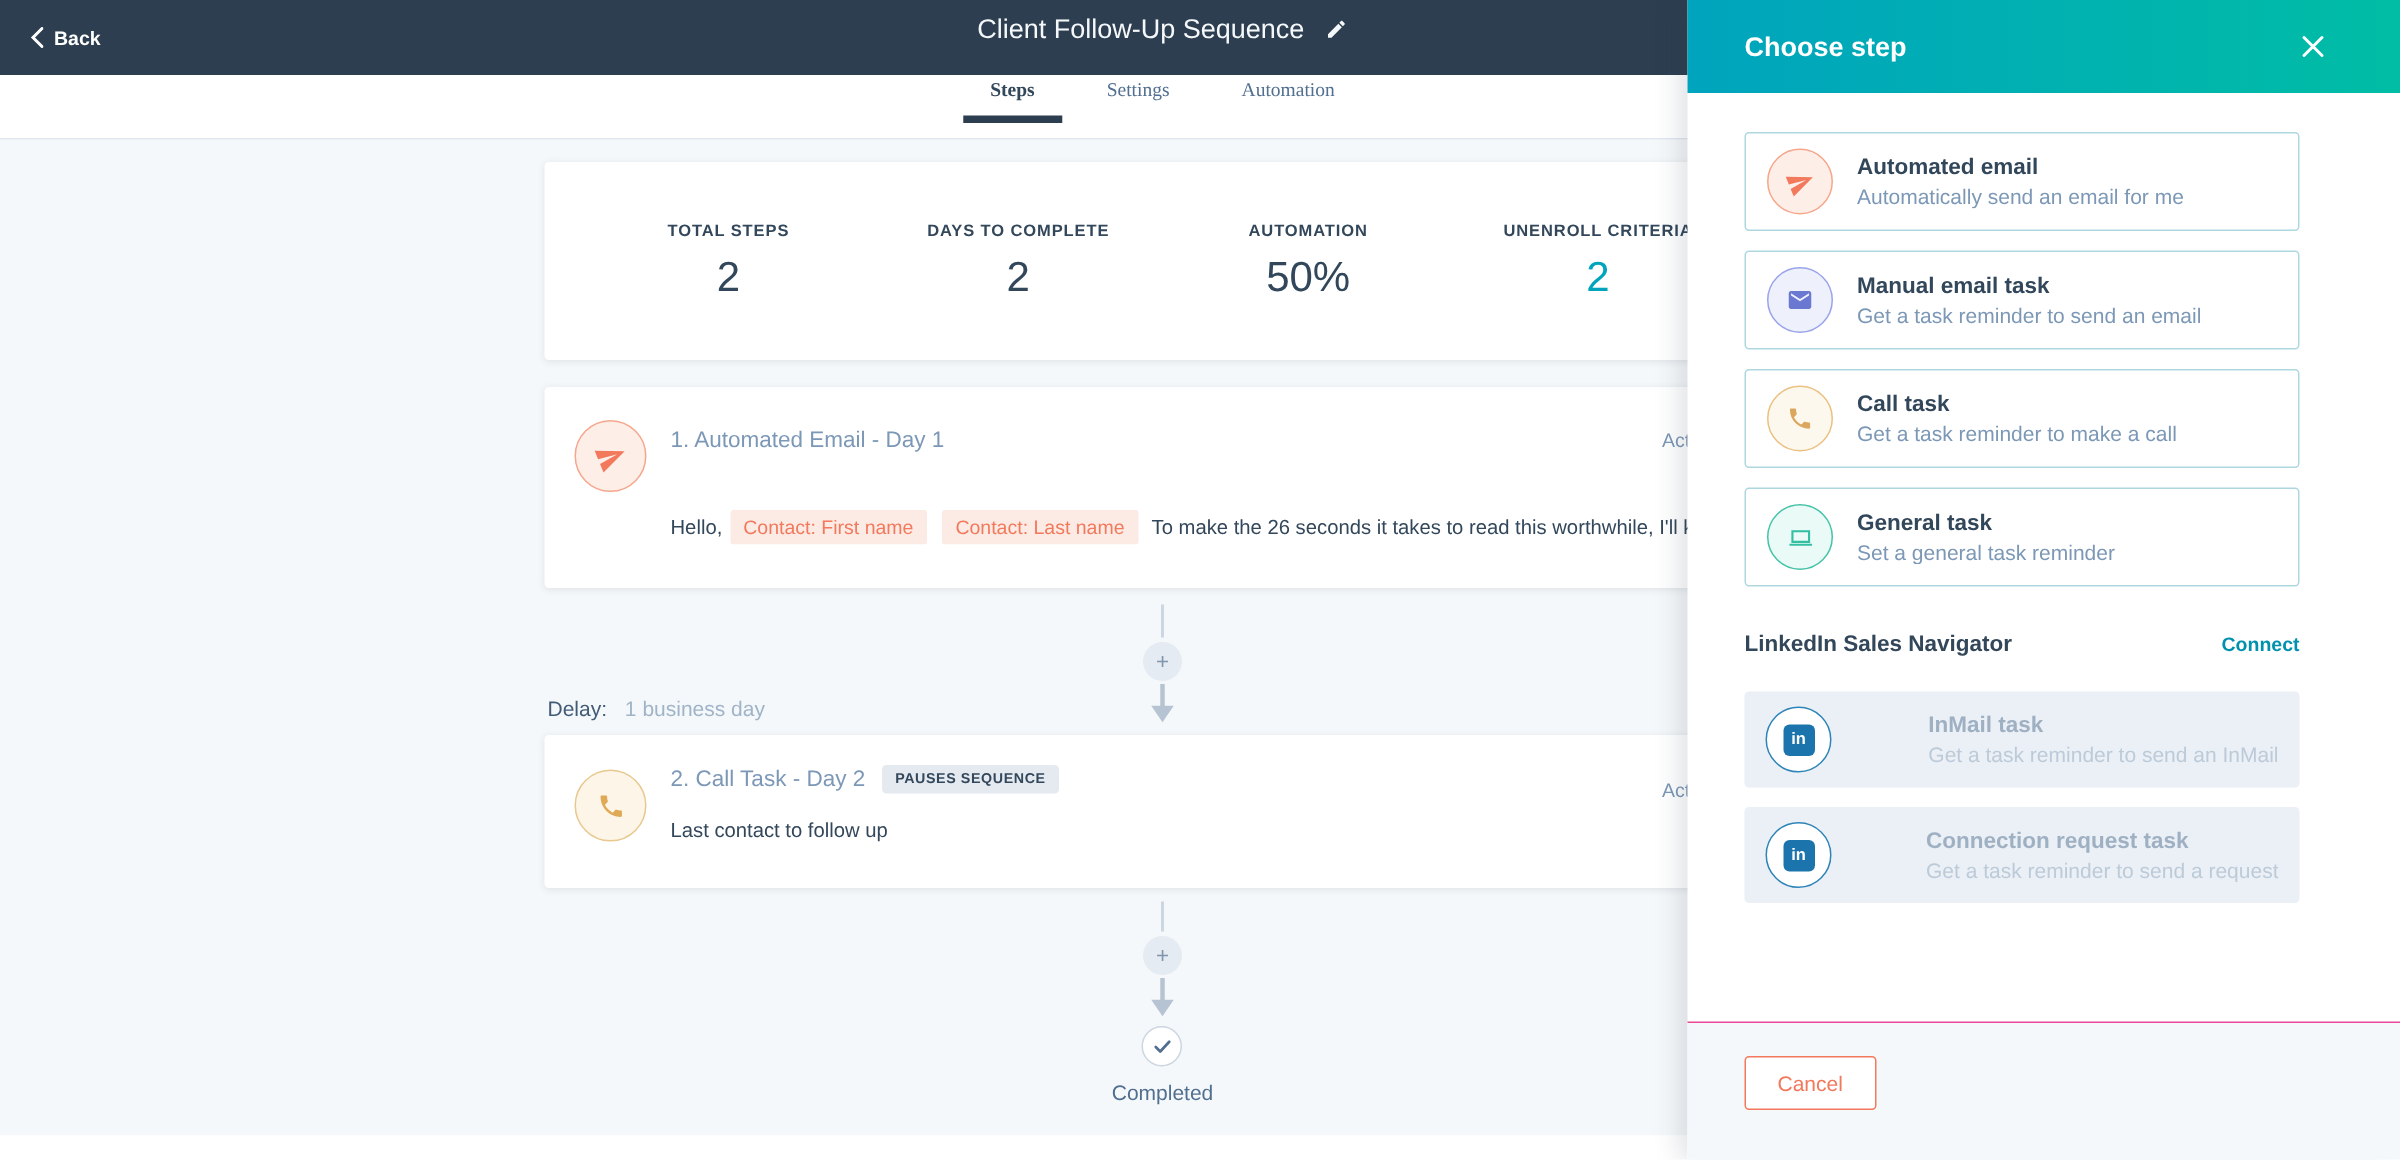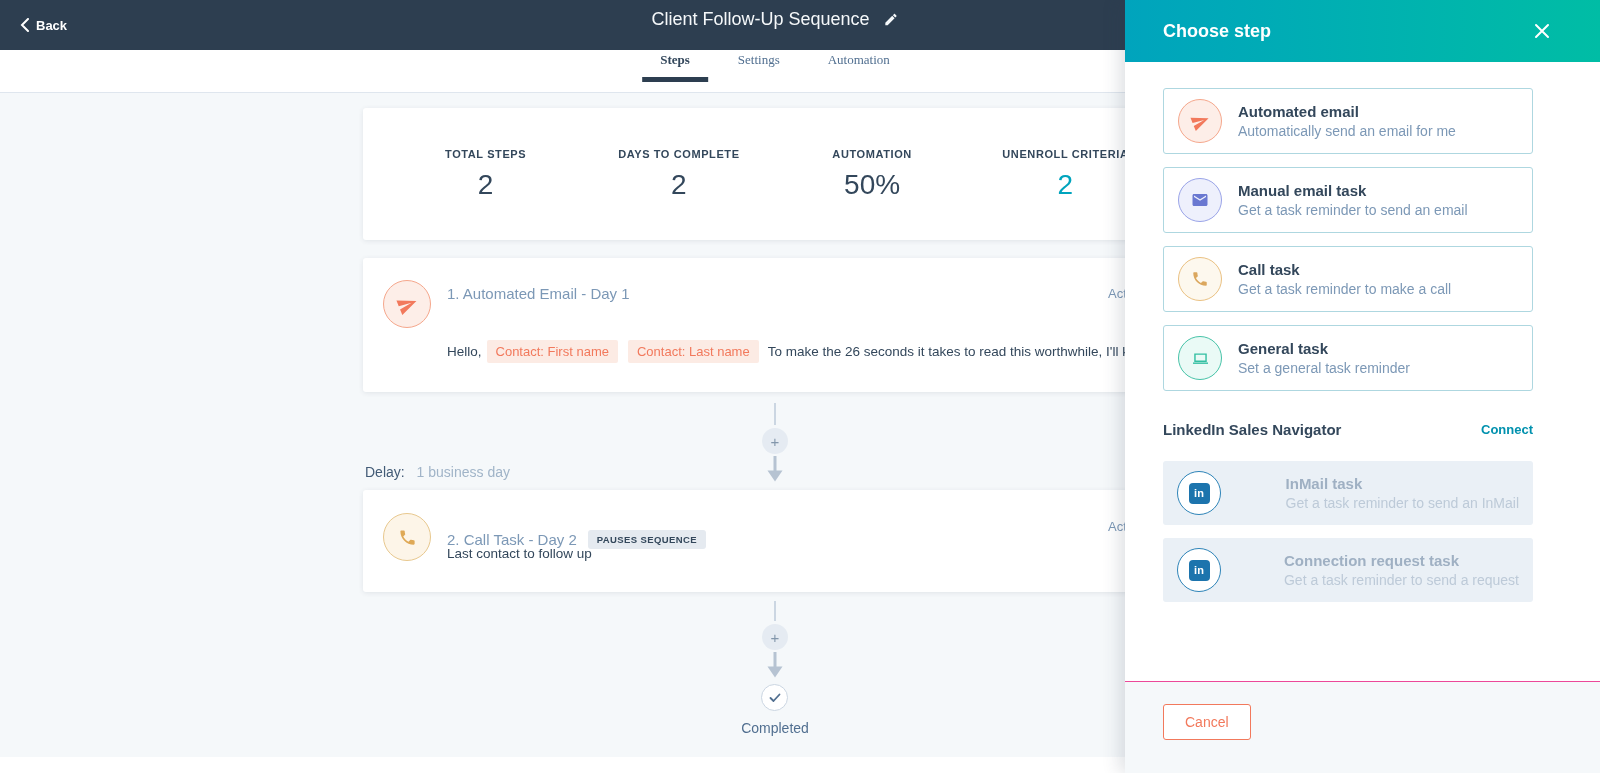--- a/index.html
+++ b/index.html
@@ -41,21 +41,21 @@
   .stat-value.hl { color:#00a4bd; font-weight:500; }
 
   
   .step1-card { top:258px; height:134px; }
   .step2-card { top:490px; height:102px; }
   .step-icon { position:absolute; left:20px; top:22px; width:48px; height:48px; border-radius:50%;
     display:flex; align-items:center; justify-content:center; }
   .icon-email-step { background:#fdeee8; border:1px solid #f5a78c; }
   .icon-call-step  { background:#fdf5e8; border:1px solid #e8c88e; }
   .step-title-row { position:absolute; left:84px; top:27px; display:flex; align-items:center; gap:11px; }
-  .step2-card .step-title-row { top:40px; }
+  .step2-card .step-title-row { top:20px; }
   .step-title { font-size:15px; color:#7c98b6; white-space:nowrap; }
   .pause-badge { background:#e5eaf0; color:#33475b; font-size:9.5px; font-weight:bold;
     letter-spacing:0.4px; padding:4px 9px; border-radius:3px; }
   .actions-link { position:absolute; left:745px; font-size:13px; color:#7c98b6; cursor:pointer; white-space:nowrap; }
   .step1-card .actions-link { top:286px; top:28px; }
   .step2-card .actions-link { top:29px; }
   .step-body { position:absolute; left:84px; top:82px; font-size:13.5px; color:#33475b;
     white-space:nowrap; overflow:hidden; right:0; display:flex; align-items:center; }
   .token { display:inline-block; background:#fcebe4; color:#f2795c; padding:4px 9px; border-radius:2px;
     margin:0 5px; font-size:13px; white-space:nowrap; }

